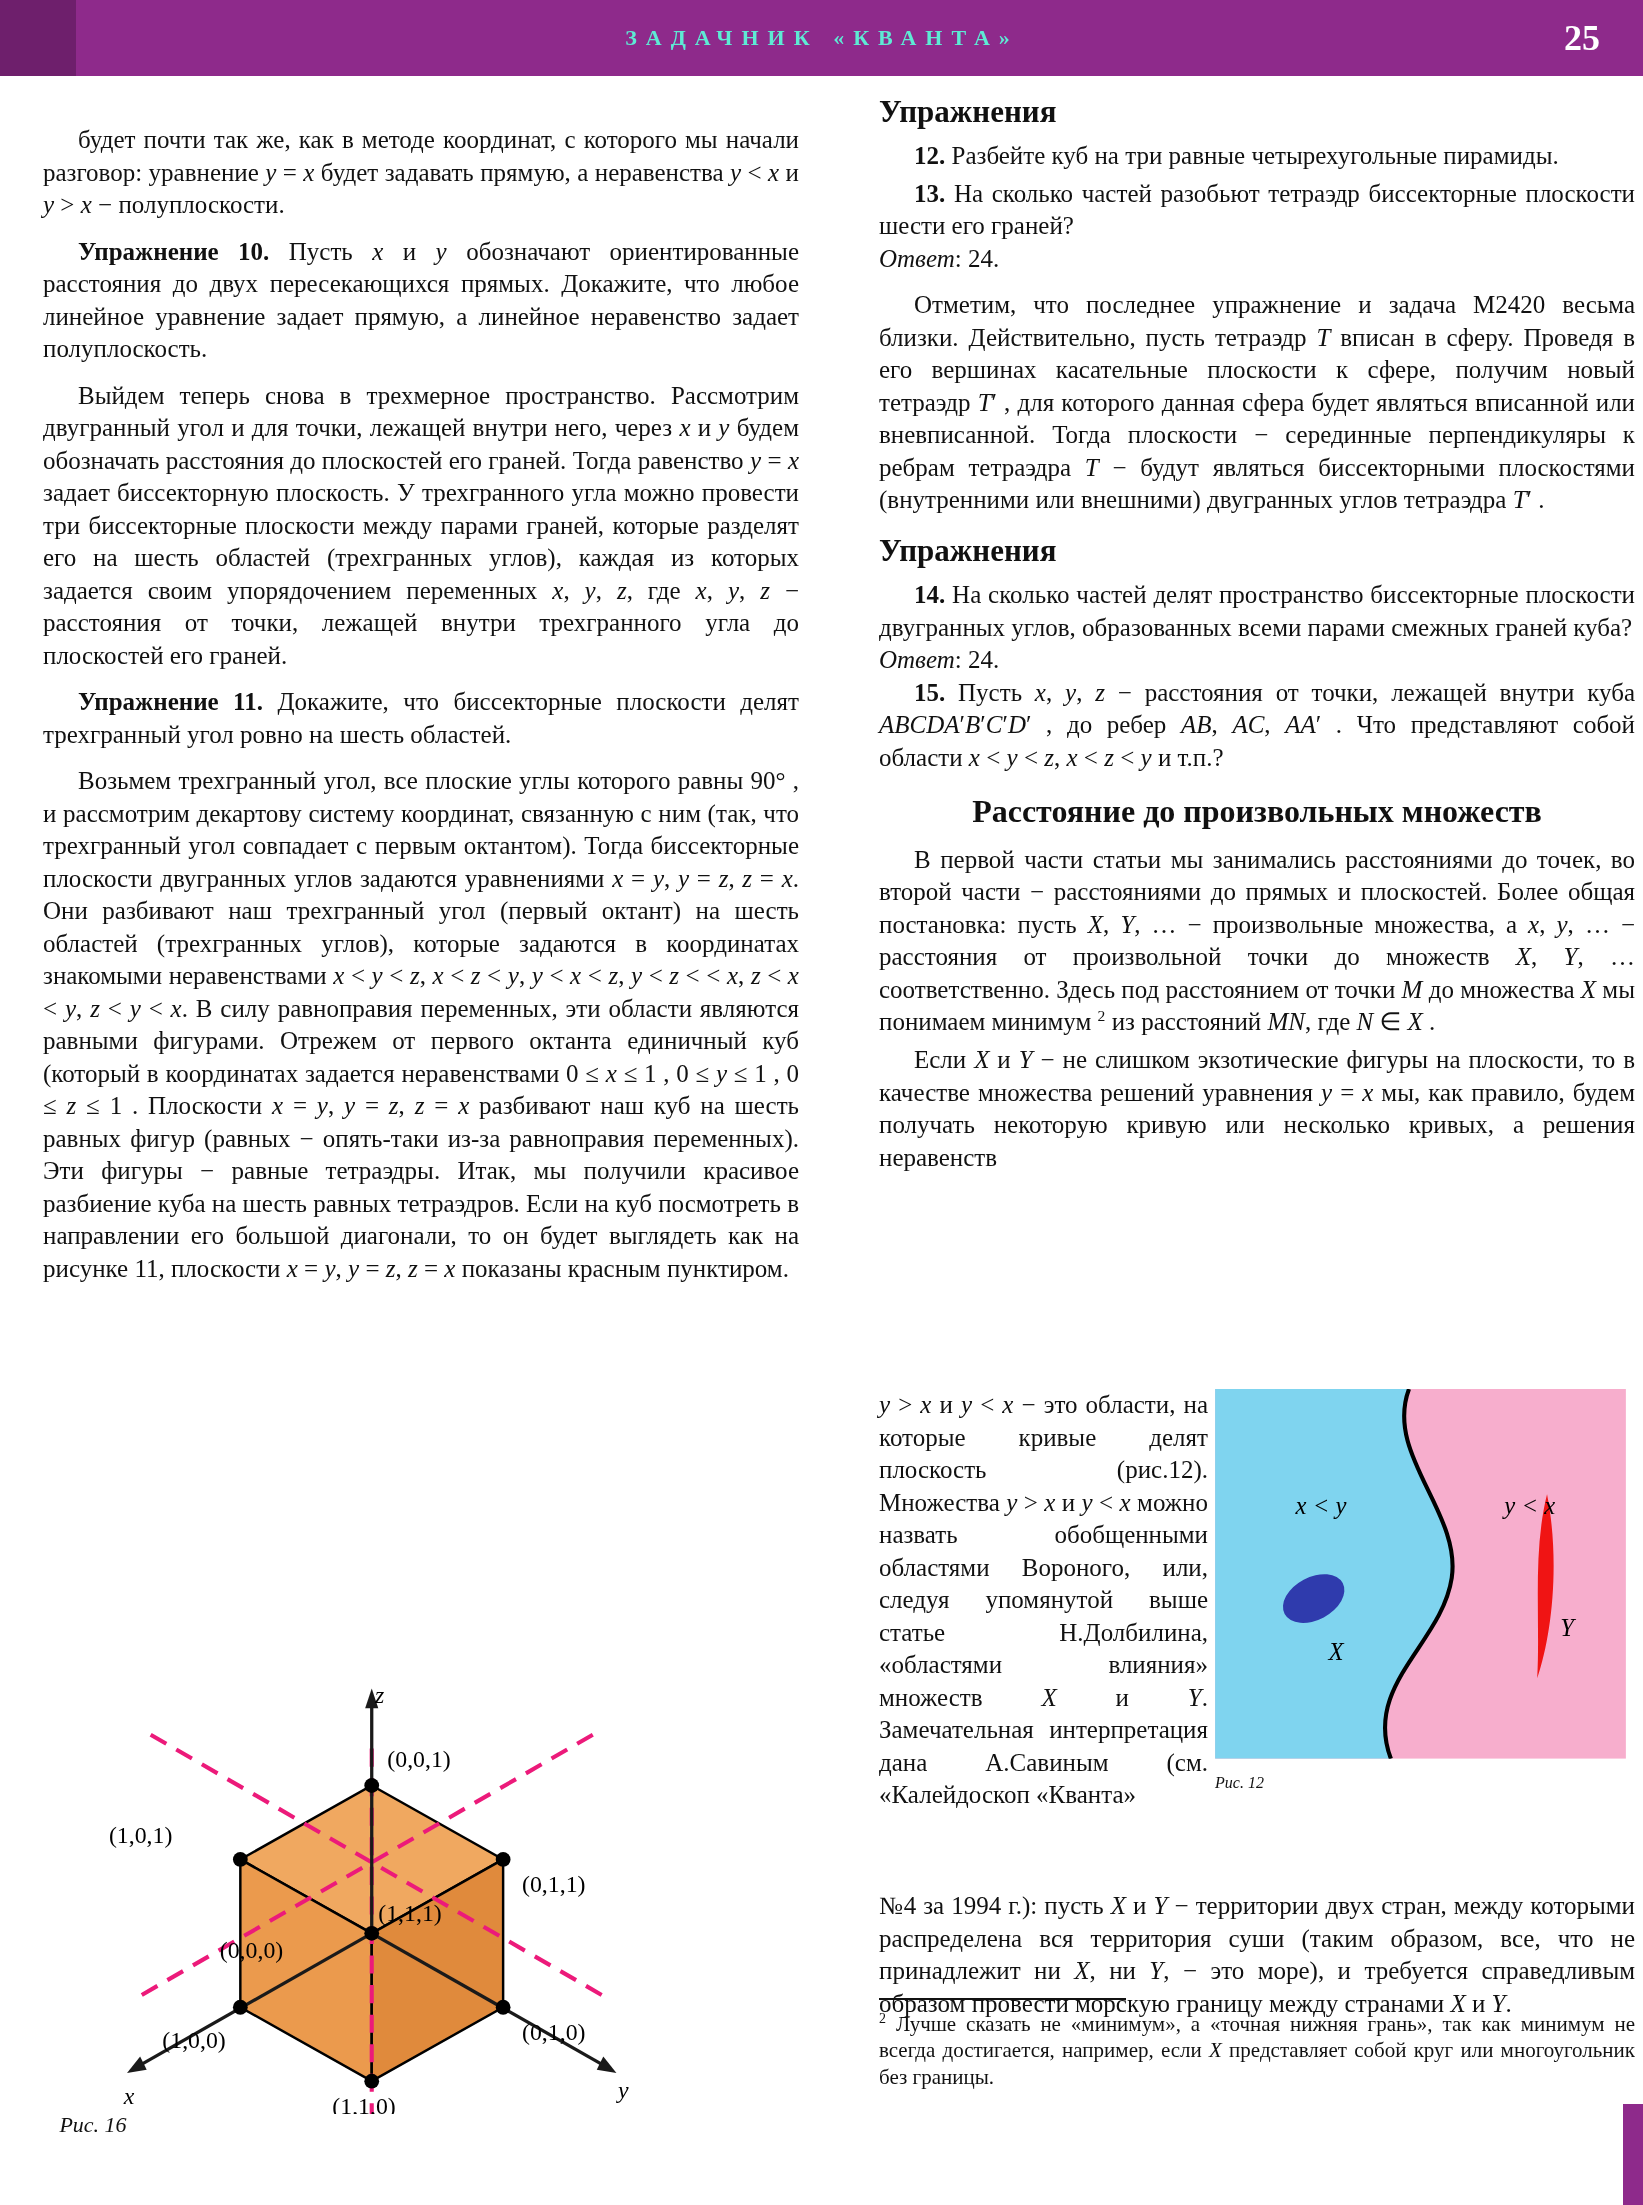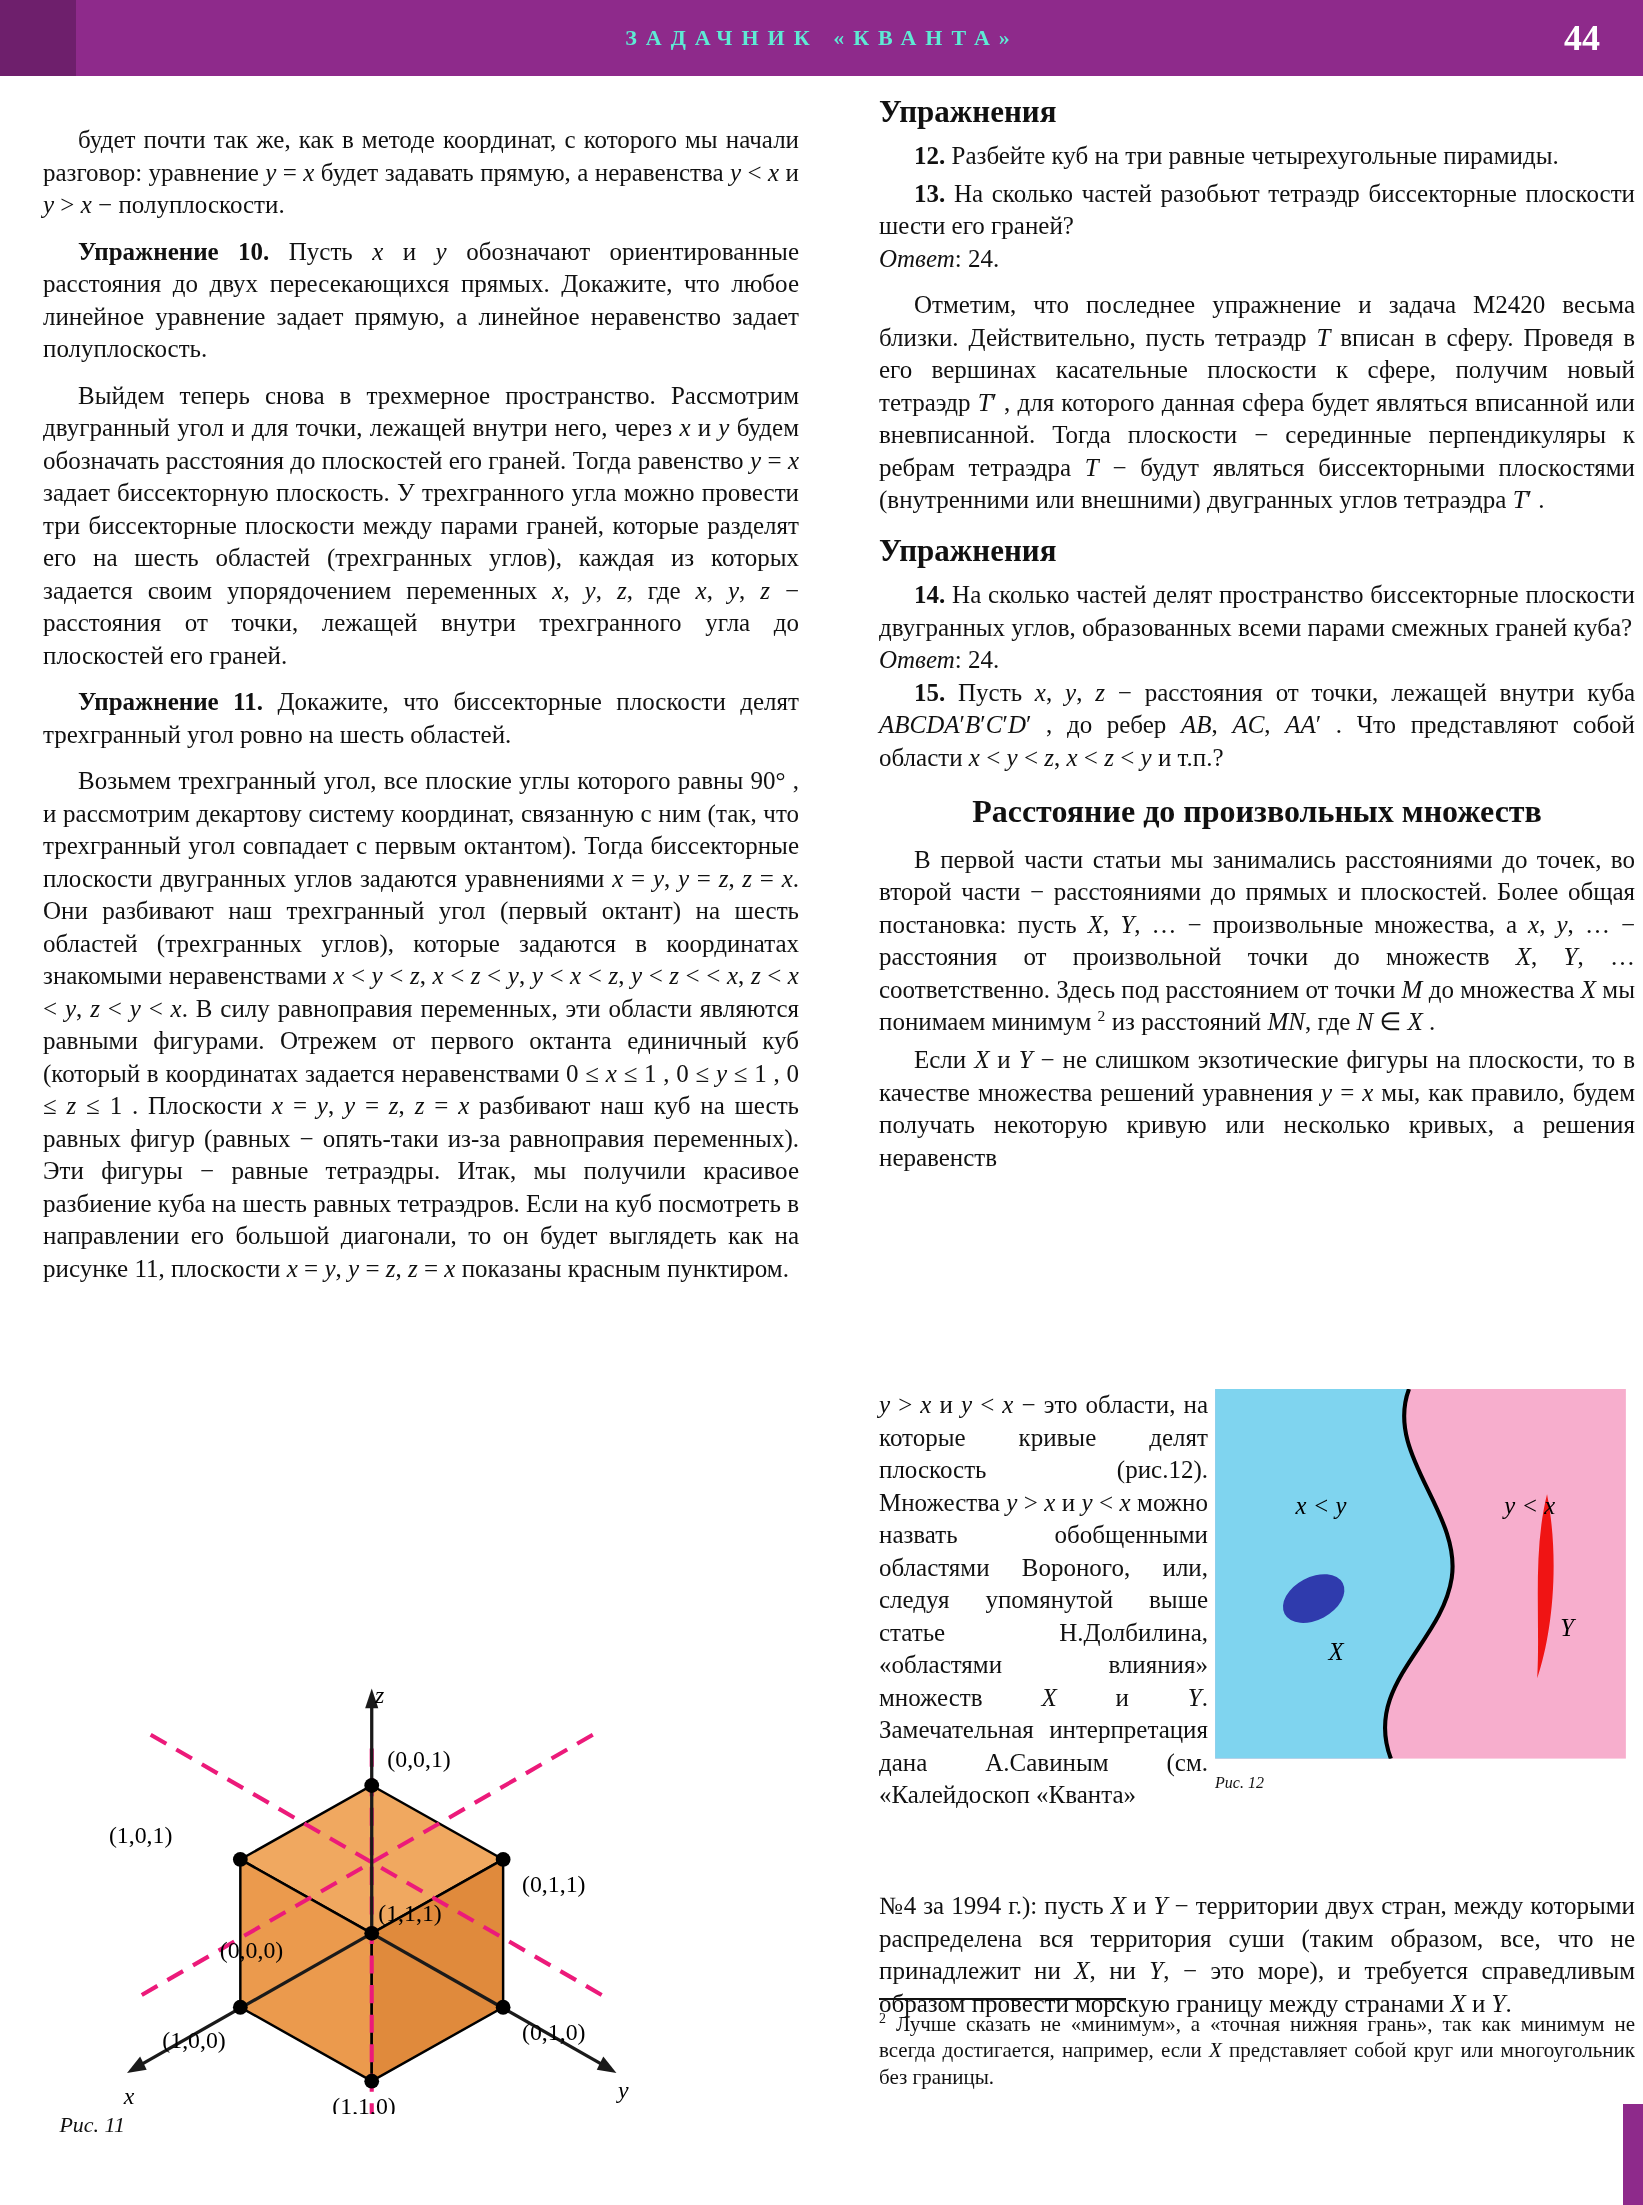--- a/index.html
+++ b/index.html
@@ -97,21 +97,21 @@
     font-size:25px; line-height:1.30; text-align:justify;
   }
   sup { font-size:15.6px; vertical-align:super; }
 </style>
 </head>
 <body>
 
 <div class="header">
   <div class="side"></div>
   <div class="title">ЗАДАЧНИК  «КВАНТА»</div>
-  <div class="pageno">44</div>
+  <div class="pageno">25</div>
 </div>
 <div class="edge-strip"></div>
 
 <div class="col left">
 
   <p>
     будет почти так же, как в методе координат, с которого мы начали разговор: уравнение <i>y</i> = <i>x</i> будет задавать прямую, а неравенства <i>y</i> &lt; <i>x</i> и <i>y</i> &gt; <i>x</i> − полуплоскости.
   </p>
   <div class="gap"></div>
 
@@ -176,21 +176,21 @@
       <text x="408" y="425">(1,1,1)</text>
       <text x="215" y="470">(0,0,0)</text>
       <text x="583" y="570">(0,1,0)</text>
       <text x="145" y="580">(1,0,0)</text>
       <text x="352" y="660">(1,1,0)</text>
       <text x="404" y="160" font-style="italic">z</text>
       <text x="700" y="640" font-style="italic">y</text>
       <text x="98" y="648" font-style="italic">x</text>
     </g>
   </svg>
-  <div class="cap">Рис. 11</div>
+  <div class="cap">Рис. 16</div>
 </div>
 
 <div class="col right" style="width:756px;">
 
   <h3 class="sec">Упражнения</h3>
   <div style="height:8.2px"></div>
 
   <p>
     <span class="run">12.</span>
     Разбейте куб на три равные четырехугольные пирамиды.

